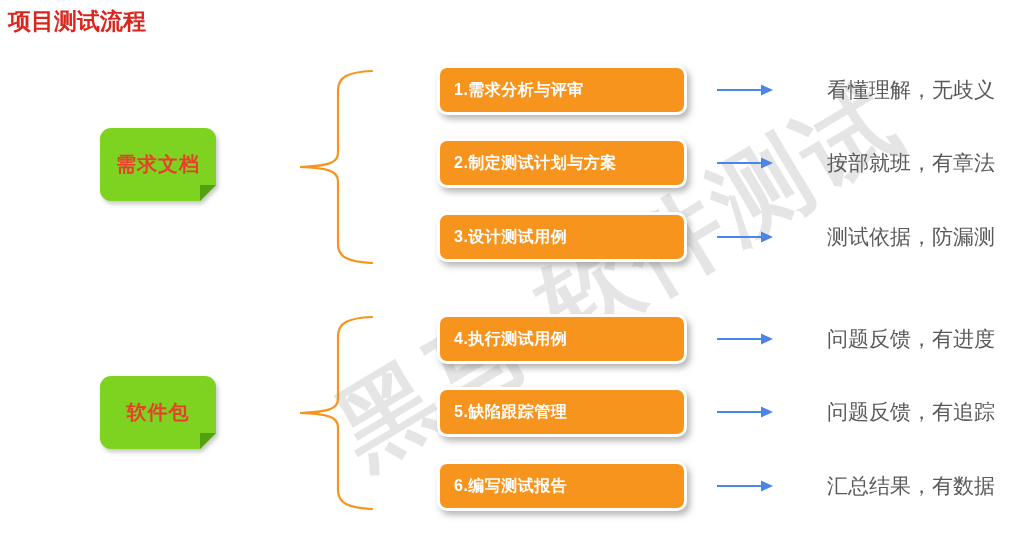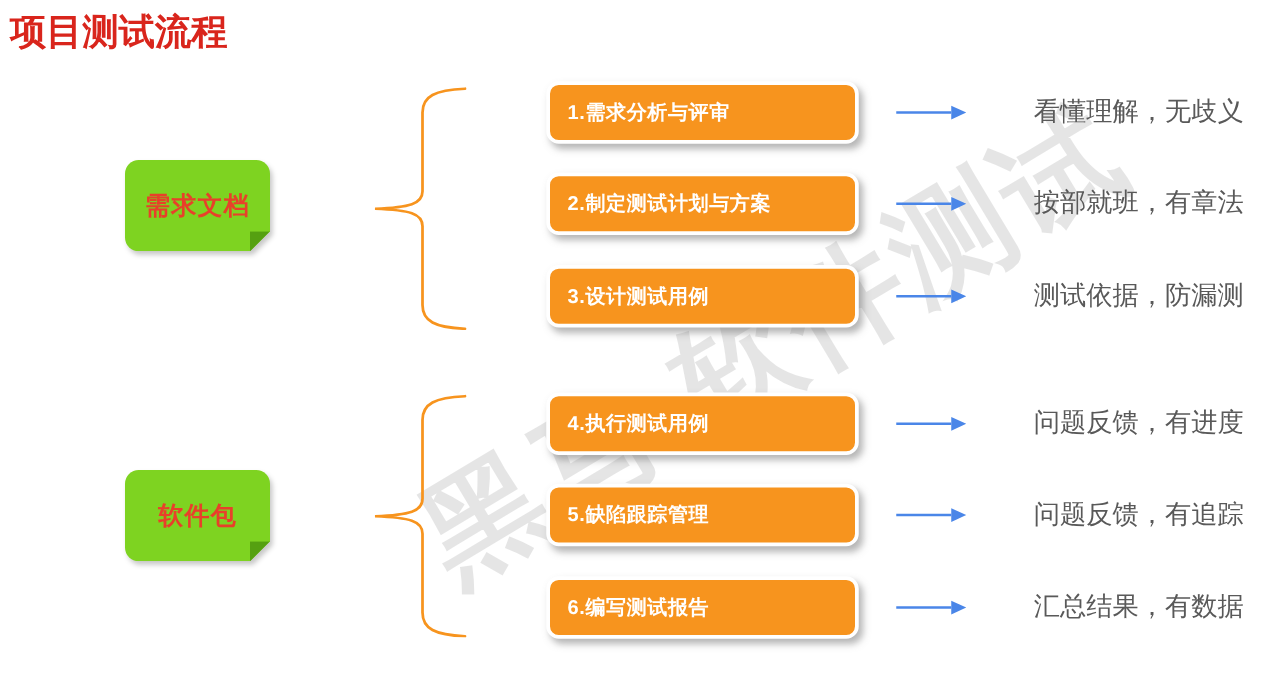--- a/index.html
+++ b/index.html
@@ -25,21 +25,21 @@
     transform: rotate(-31deg);
     z-index: 0;
     pointer-events: none;
     user-select: none;
   }
   .title {
     position: absolute;
     left: 8px;
     top: 6px;
     margin: 0;
-    font-size: 29px;
+    font-size: 23px;
     font-weight: bold;
     color: var(--title-red);
     z-index: 1;
   }
   .note {
     position: absolute;
     left: 100px;
     width: 116px;
     height: 73px;
     filter: drop-shadow(2px 3px 2px rgba(0,0,0,0.22));

